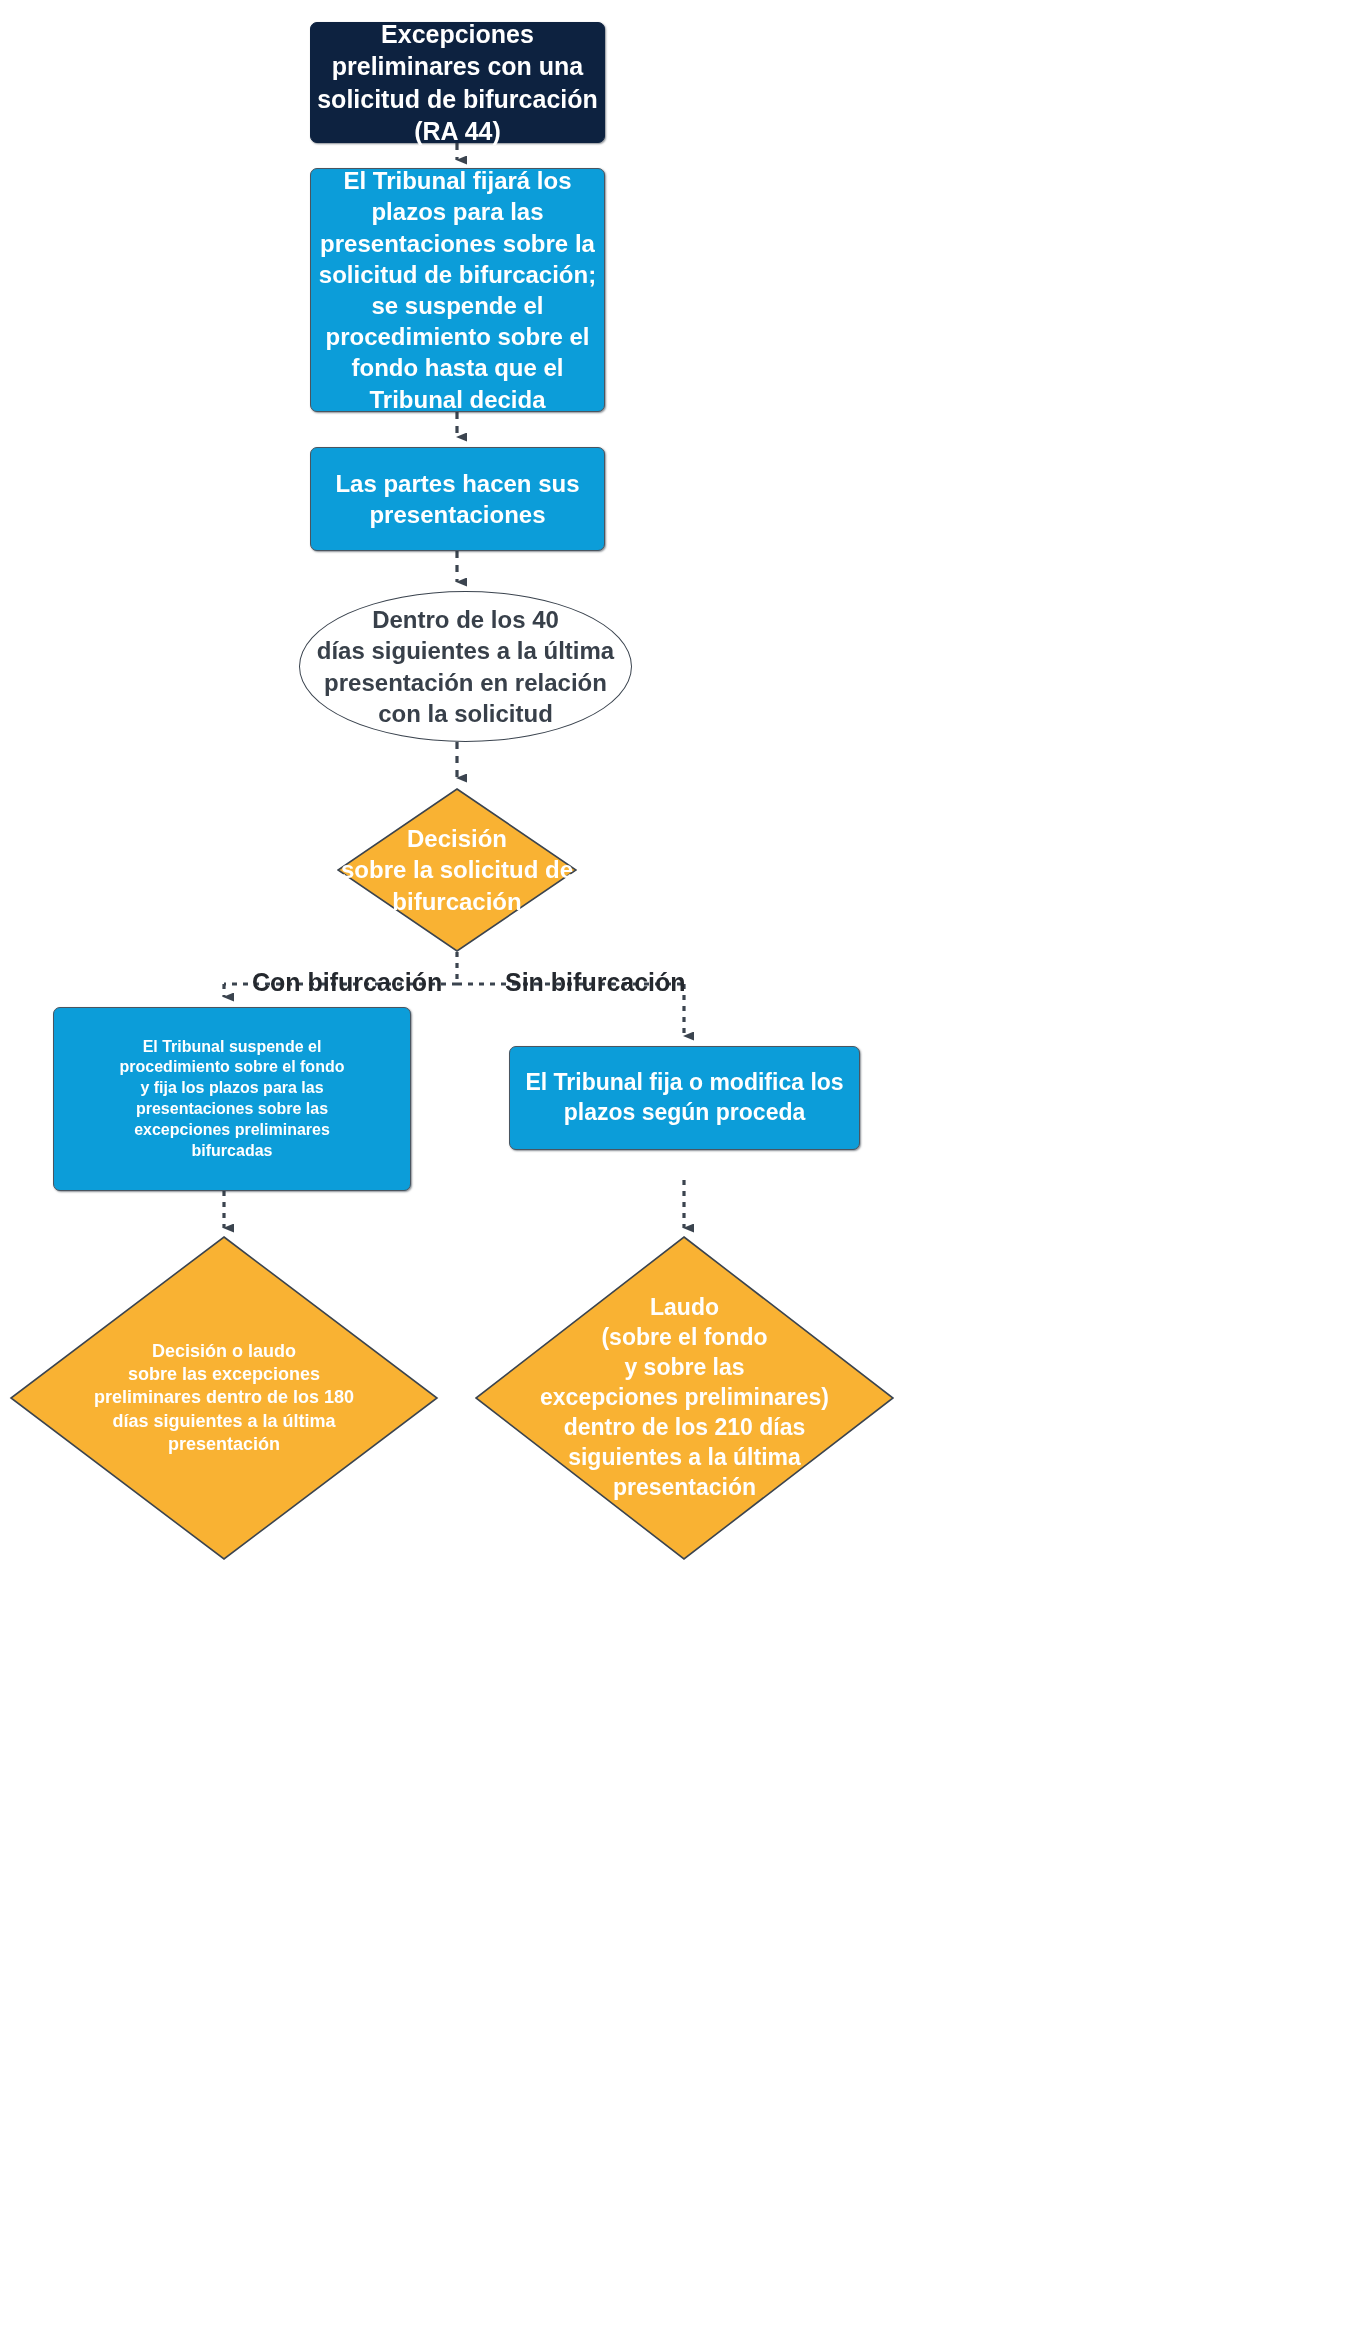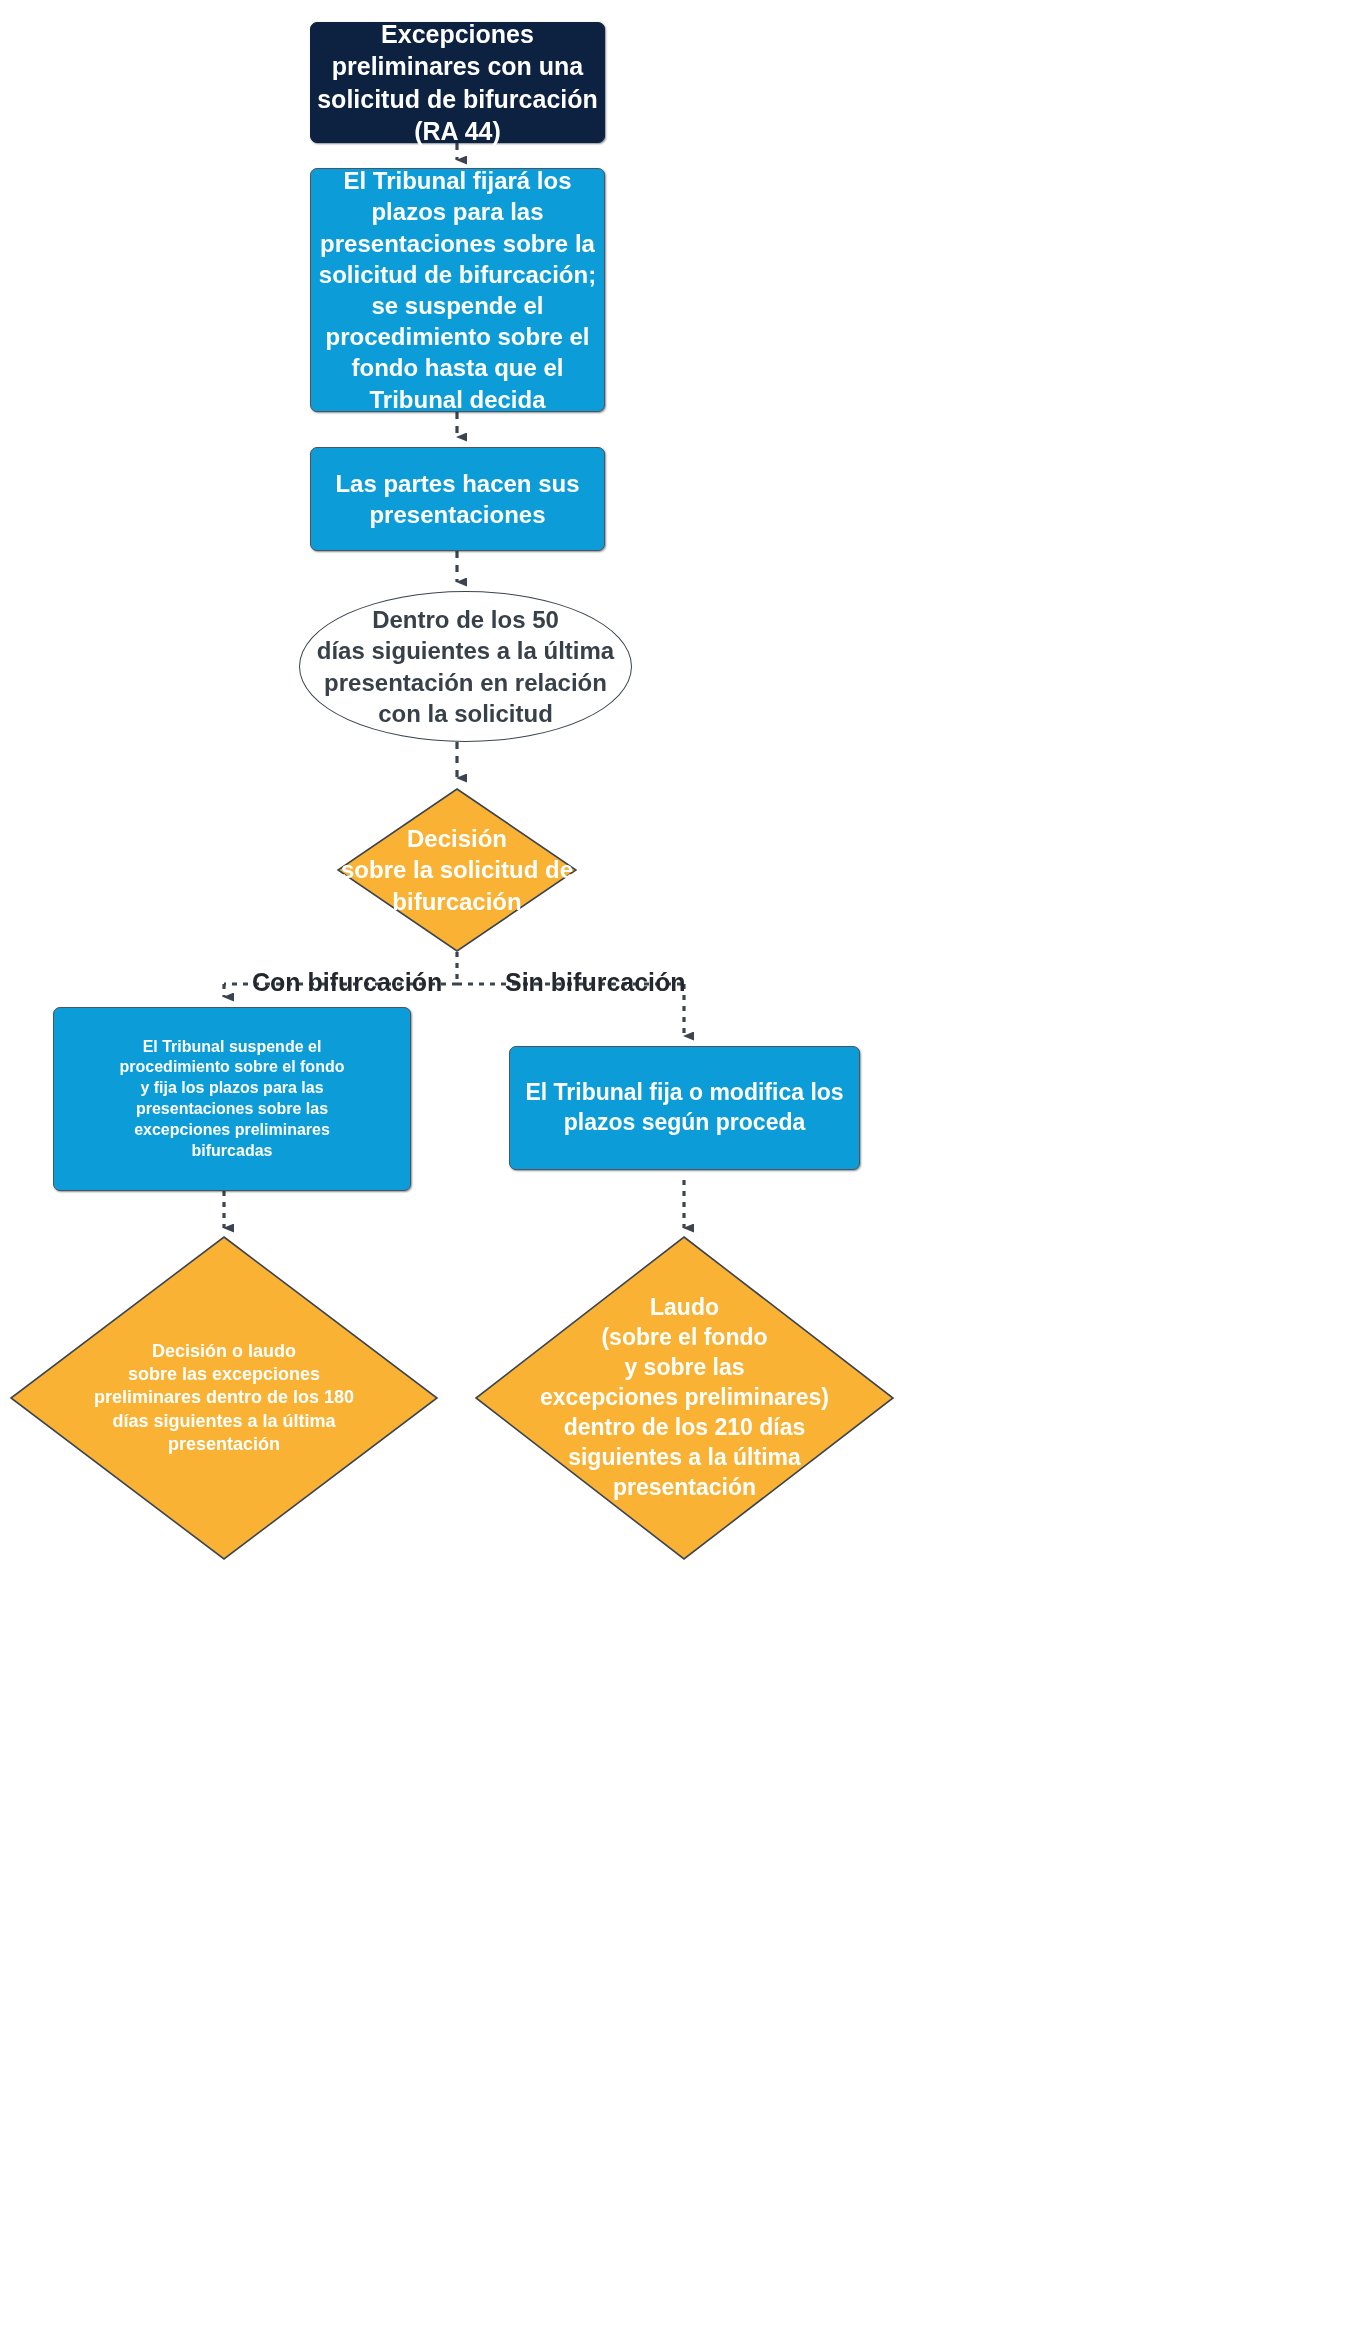--- a/index.html
+++ b/index.html
@@ -163,21 +163,21 @@
 plazos para las
 presentaciones sobre la
 solicitud de bifurcación;
 se suspende el
 procedimiento sobre el
 fondo hasta que el
 Tribunal decida</span>
   </div>
 
   <div class="node ellipse-node" style="left:299px; top:591px; width:333px; height:151px;">
-    <span class="txt">Dentro de los 50
+    <span class="txt">Dentro de los 40
 días siguientes a la última
 presentación en relación
 con la solicitud</span>
   </div>
 
   <div class="diamond-wrap" style="left:337px; top:788px; width:240px; height:164px;">
     <svg class="diamond-shape" viewBox="0 0 240 164" preserveAspectRatio="none">
       <polygon points="120,1 239,82 120,163 1,82" fill="#f9b233" stroke="#3b444f" stroke-width="1.6"></polygon>
     </svg>
     <div class="diamond-label">
@@ -197,21 +197,21 @@
 
   <div class="node process-node" style="left:53px; top:1007px; width:358px; height:184px;">
     <span class="txt" style="font-size:16px;">El Tribunal suspende el
 procedimiento sobre el fondo
 y fija los plazos para las
 presentaciones sobre las
 excepciones preliminares
 bifurcadas</span>
   </div>
 
-  <div class="node process-node" style="left:509px; top:1046px; width:351px; height:124px;">
+  <div class="node process-node" style="left:509px; top:1046px; width:351px; height:104px;">
     <span class="txt" style="font-size:23px;">El Tribunal fija o modifica los
 plazos según proceda</span>
   </div>
 
   <div class="diamond-wrap" style="left:9px; top:1235px; width:430px; height:326px;">
     <svg class="diamond-shape" viewBox="0 0 430 326" preserveAspectRatio="none">
       <polygon points="215,2 428,163 215,324 2,163" fill="#f9b233" stroke="#3b444f" stroke-width="1.6"></polygon>
     </svg>
     <div class="diamond-label">
       <span class="txt" style="font-size:18px;">Decisión o laudo

